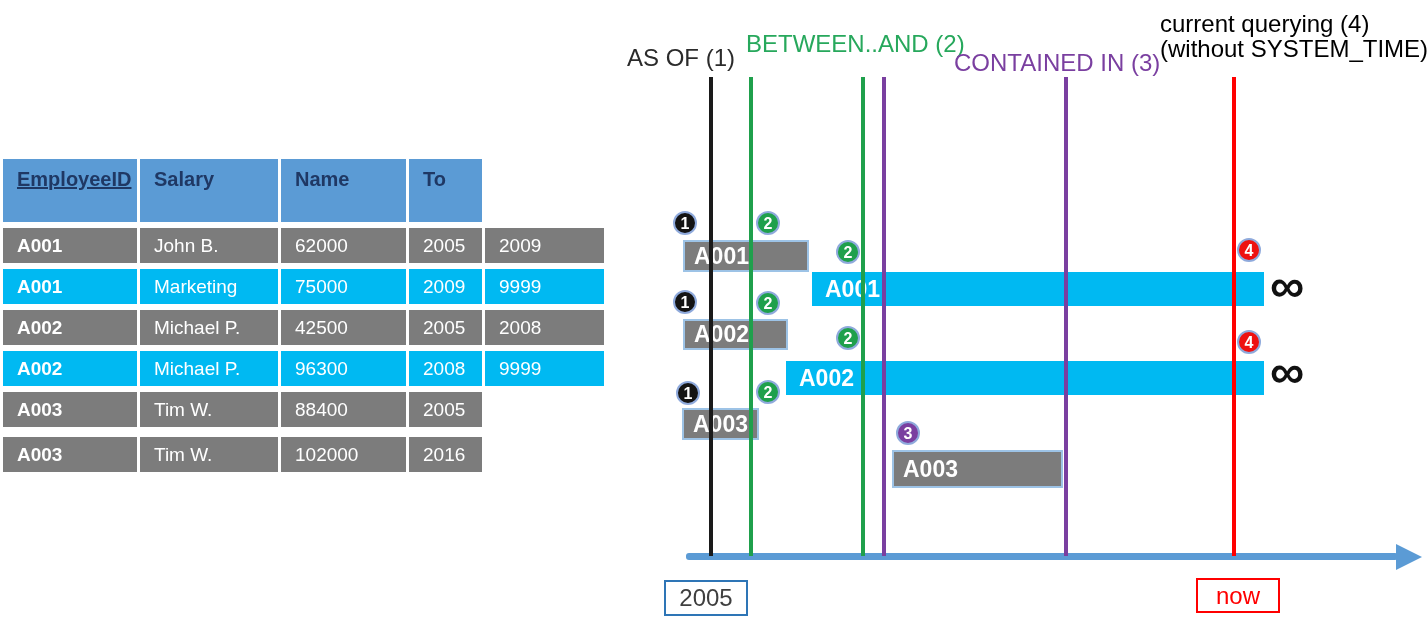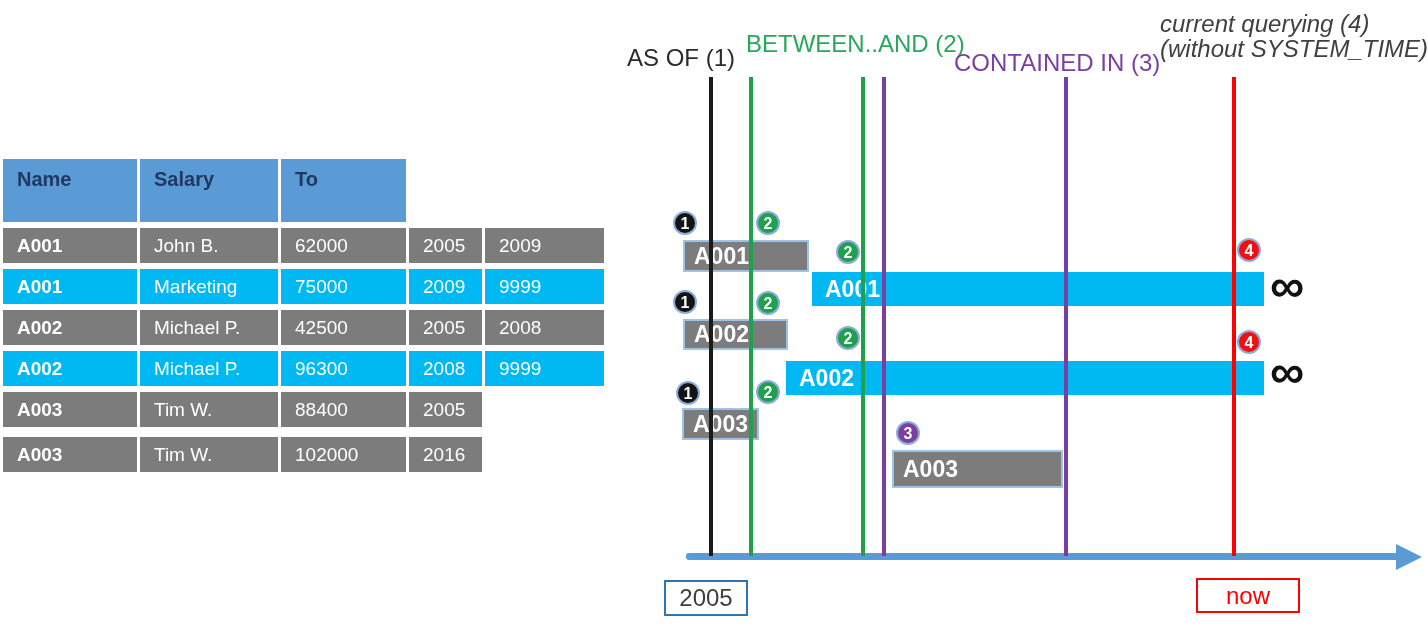--- a/index.html
+++ b/index.html
@@ -23,21 +23,21 @@
   }
   .t-row.current .cell{background:#00B9F2;}
   .cell.idcol{font-weight:bold;}
   .u{text-decoration:underline;}
 
   
   .lg{position:absolute;top:30px;font-size:24px;white-space:nowrap;font-weight:normal;}
   .lg.black{color:#2b2b2b;margin-top:14px;}
   .lg.green{color:#27A85C;}
   .lg.purple{color:#7A3FA0;}
-  .lg.red{color:#404040;top:11px;line-height:25px;font-style:italic;}
+  .lg.red{color:#000000;top:11px;line-height:25px;}
 
   
   .vline{position:absolute;top:77px;height:479px;width:4px;z-index:2;}
   .vl-black{background:#1a1a1a;}
   .vl-green{background:#1FA04C;}
   .vl-purple{background:#7A3FA0;}
   .vl-red{background:#FF0000;}
 
   
   .bar{
@@ -67,32 +67,33 @@
     position:absolute;left:1396px;top:544px;width:0;height:0;
     border-left:26px solid #5B9BD5;border-top:13px solid transparent;border-bottom:13px solid transparent;
   }
 
   
   .tagbox{
     position:absolute;display:flex;align-items:center;justify-content:center;
     box-sizing:border-box;font-size:24px;background:#ffffff;
   }
   .box-2005{left:664px;top:580px;width:84px;height:36px;border:2px solid #2E75B6;color:#3f3f3f;}
-  .box-now{left:1196px;top:578px;width:104px;height:35px;border:2px solid #FF0000;color:#FF0000;}
+  .box-now{left:1196px;top:578px;width:84px;height:35px;border:2px solid #FF0000;color:#FF0000;}
   .period{position:absolute;left:833px;top:574px;font-size:35px;color:#1a1a1a;white-space:nowrap;}
 </style>
 </head>
 <body>
 
 <div class="canvas">
 
   <div class="emp-table">
     <div class="t-row t-head">
+      <div class="cell"><span class="u">EmployeeID</span></div>
+      <div class="cell">Salary</div>
       <div class="cell">Name</div>
-      <div class="cell">Salary</div>
       <div class="cell">To</div>
     </div>
 
     <div class="t-row t-body">
       <div class="cell idcol">A001</div>
       <div class="cell">John B.</div>
       <div class="cell">62000</div>
       <div class="cell">2005</div>
       <div class="cell">2009</div>
     </div>

